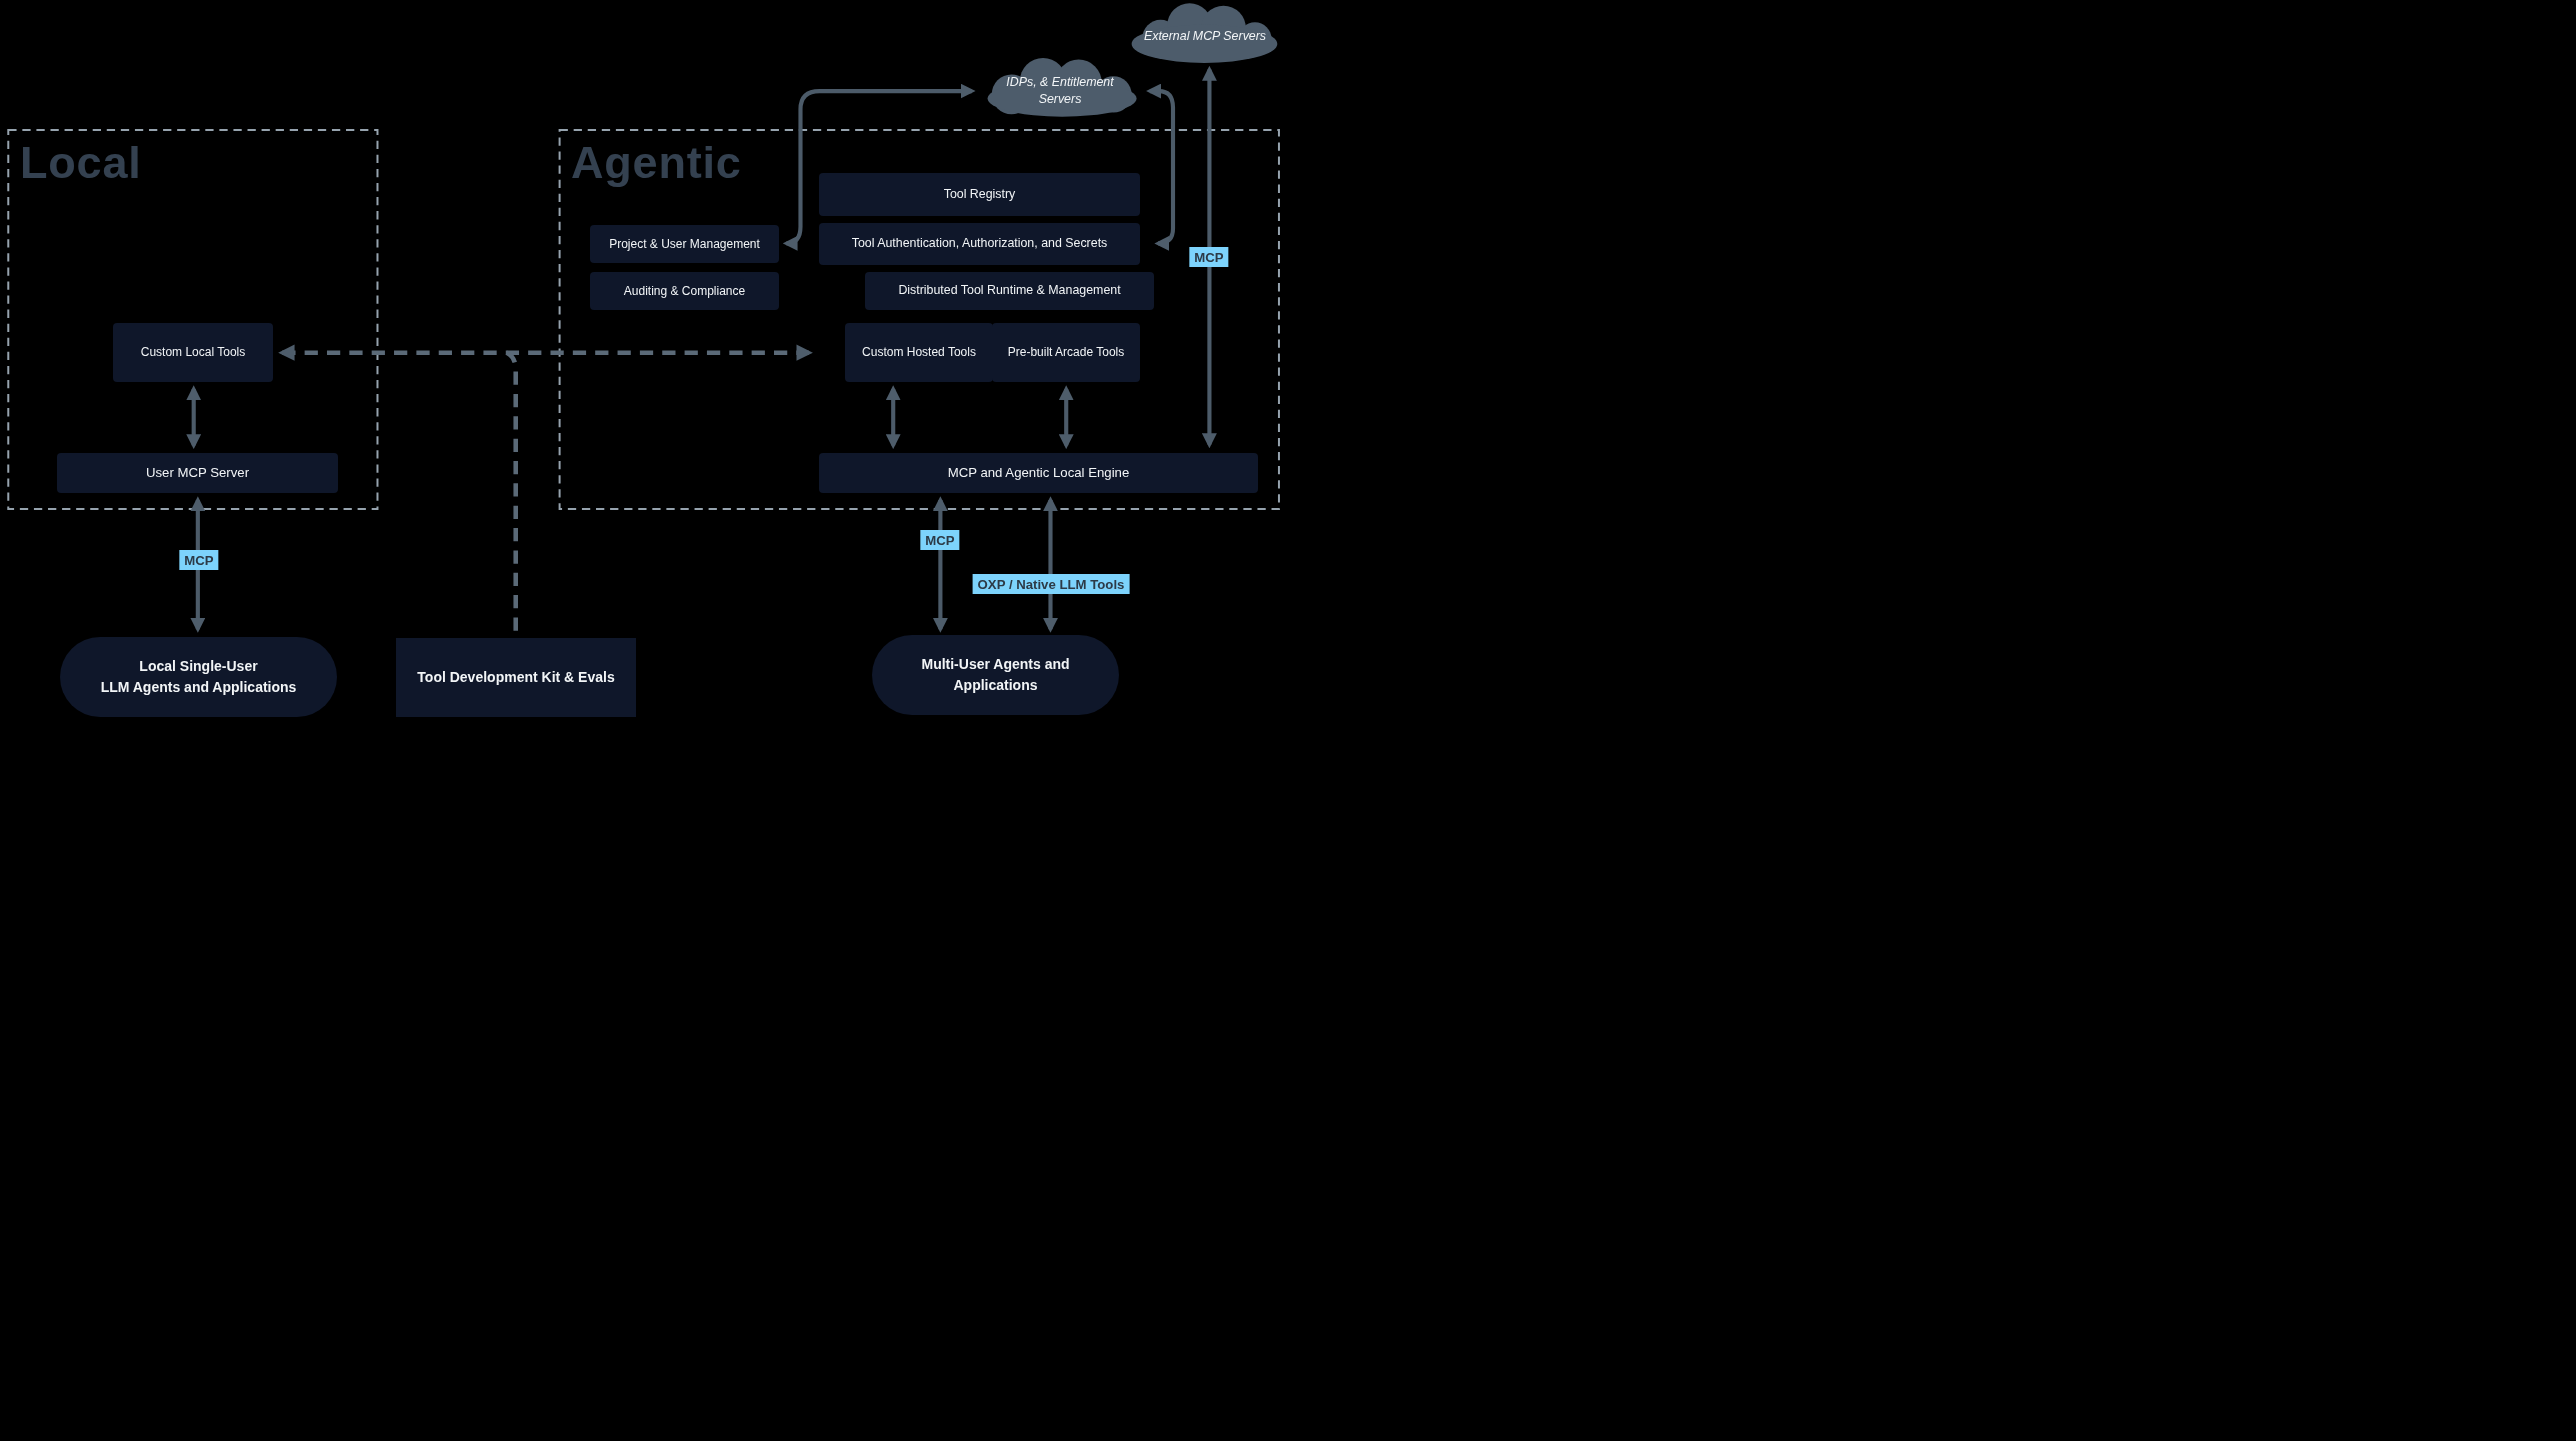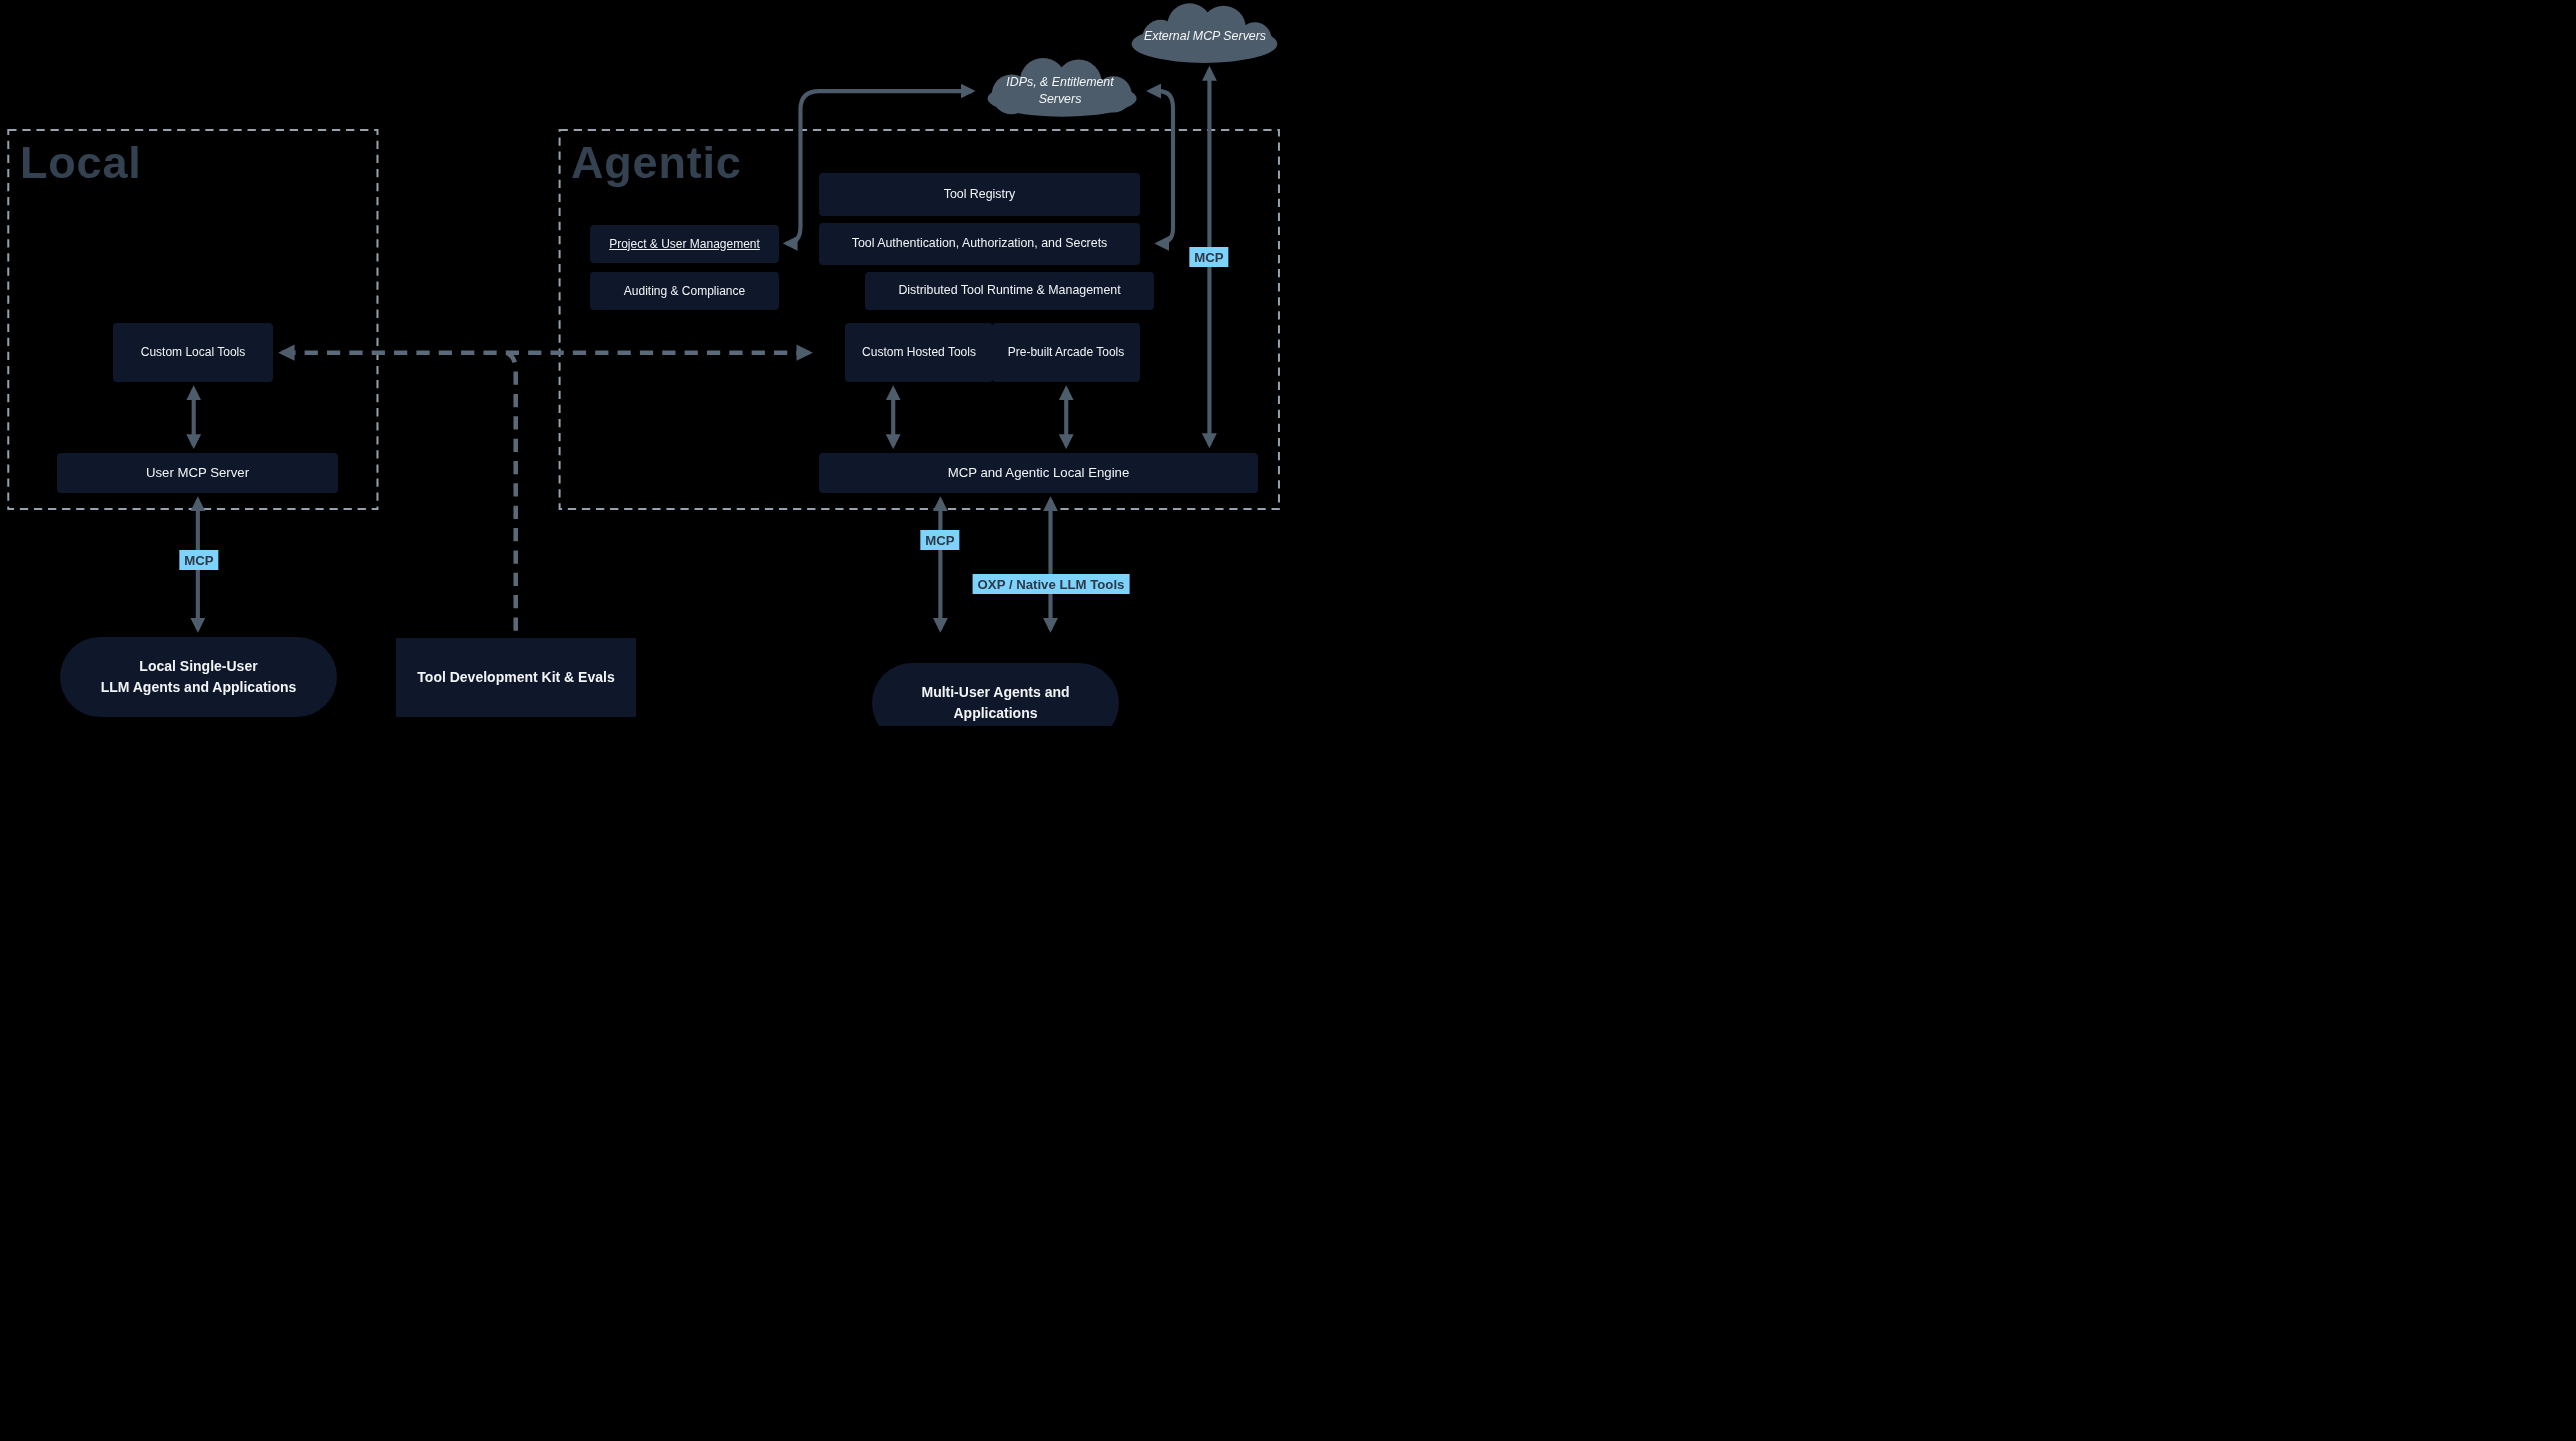--- a/index.html
+++ b/index.html
@@ -78,35 +78,35 @@
   </svg>
 
   <div class="region-title" style="left:20px;top:137px;">Local</div>
   <div class="region-title" style="left:571px;top:137px;">Agentic</div>
 
   <div class="cloud-label" style="left:1205px;top:36px;width:157px;">External MCP Servers</div>
   <div class="cloud-label" style="left:1060px;top:91px;width:149px;">IDPs, &amp; Entitlement
 Servers</div>
 
   <div class="node" style="left:819px;top:173px;width:321px;height:43px;">Tool Registry</div>
-  <div class="node small" style="left:590px;top:225px;width:189px;height:38px;text-decoration:underline;">Project &amp; User Management</div>
+  <div class="node small" style="left:590px;top:225px;width:189px;height:38px;">Project &amp; User Management</div>
   <div class="node" style="left:819px;top:223px;width:321px;height:42px;">Tool Authentication, Authorization, and Secrets</div>
   <div class="node small" style="left:590px;top:272px;width:189px;height:38px;">Auditing &amp; Compliance</div>
   <div class="node" style="left:865px;top:272px;width:289px;height:38px;">Distributed Tool Runtime &amp; Management</div>
   <div class="node small" style="left:819px;top:323px;width:148px;height:59px;margin-left:26px;">Custom Hosted Tools</div>
   <div class="node small" style="left:992px;top:323px;width:148px;height:59px;">Pre-built Arcade Tools</div>
   <div class="node wide" style="left:819px;top:453px;width:439px;height:40px;">MCP and Agentic Local Engine</div>
 
   <div class="node small" style="left:113px;top:323px;width:160px;height:59px;">Custom Local Tools</div>
   <div class="node wide" style="left:57px;top:453px;width:281px;height:40px;">User MCP Server</div>
 
   <div class="node bold pill" style="left:60px;top:637px;width:277px;height:80px;">Local Single-User
 LLM Agents and Applications</div>
   <div class="node bold" style="left:396px;top:638px;width:240px;height:79px;border-radius:0;">Tool Development Kit &amp; Evals</div>
-  <div class="node bold pill" style="left:872px;top:663px;width:247px;height:80px;">Multi-User Agents and
+  <div class="node bold pill" style="left:872px;top:635px;width:247px;height:80px;">Multi-User Agents and
 Applications</div>
 
   <div class="edge-label" style="left:199px;top:560px;">MCP</div>
   <div class="edge-label" style="left:940px;top:540px;">MCP</div>
   <div class="edge-label" style="left:1051px;top:584px;">OXP / Native LLM Tools</div>
   <div class="edge-label" style="left:1209px;top:257px;">MCP</div>
 
 </div>
 
 

